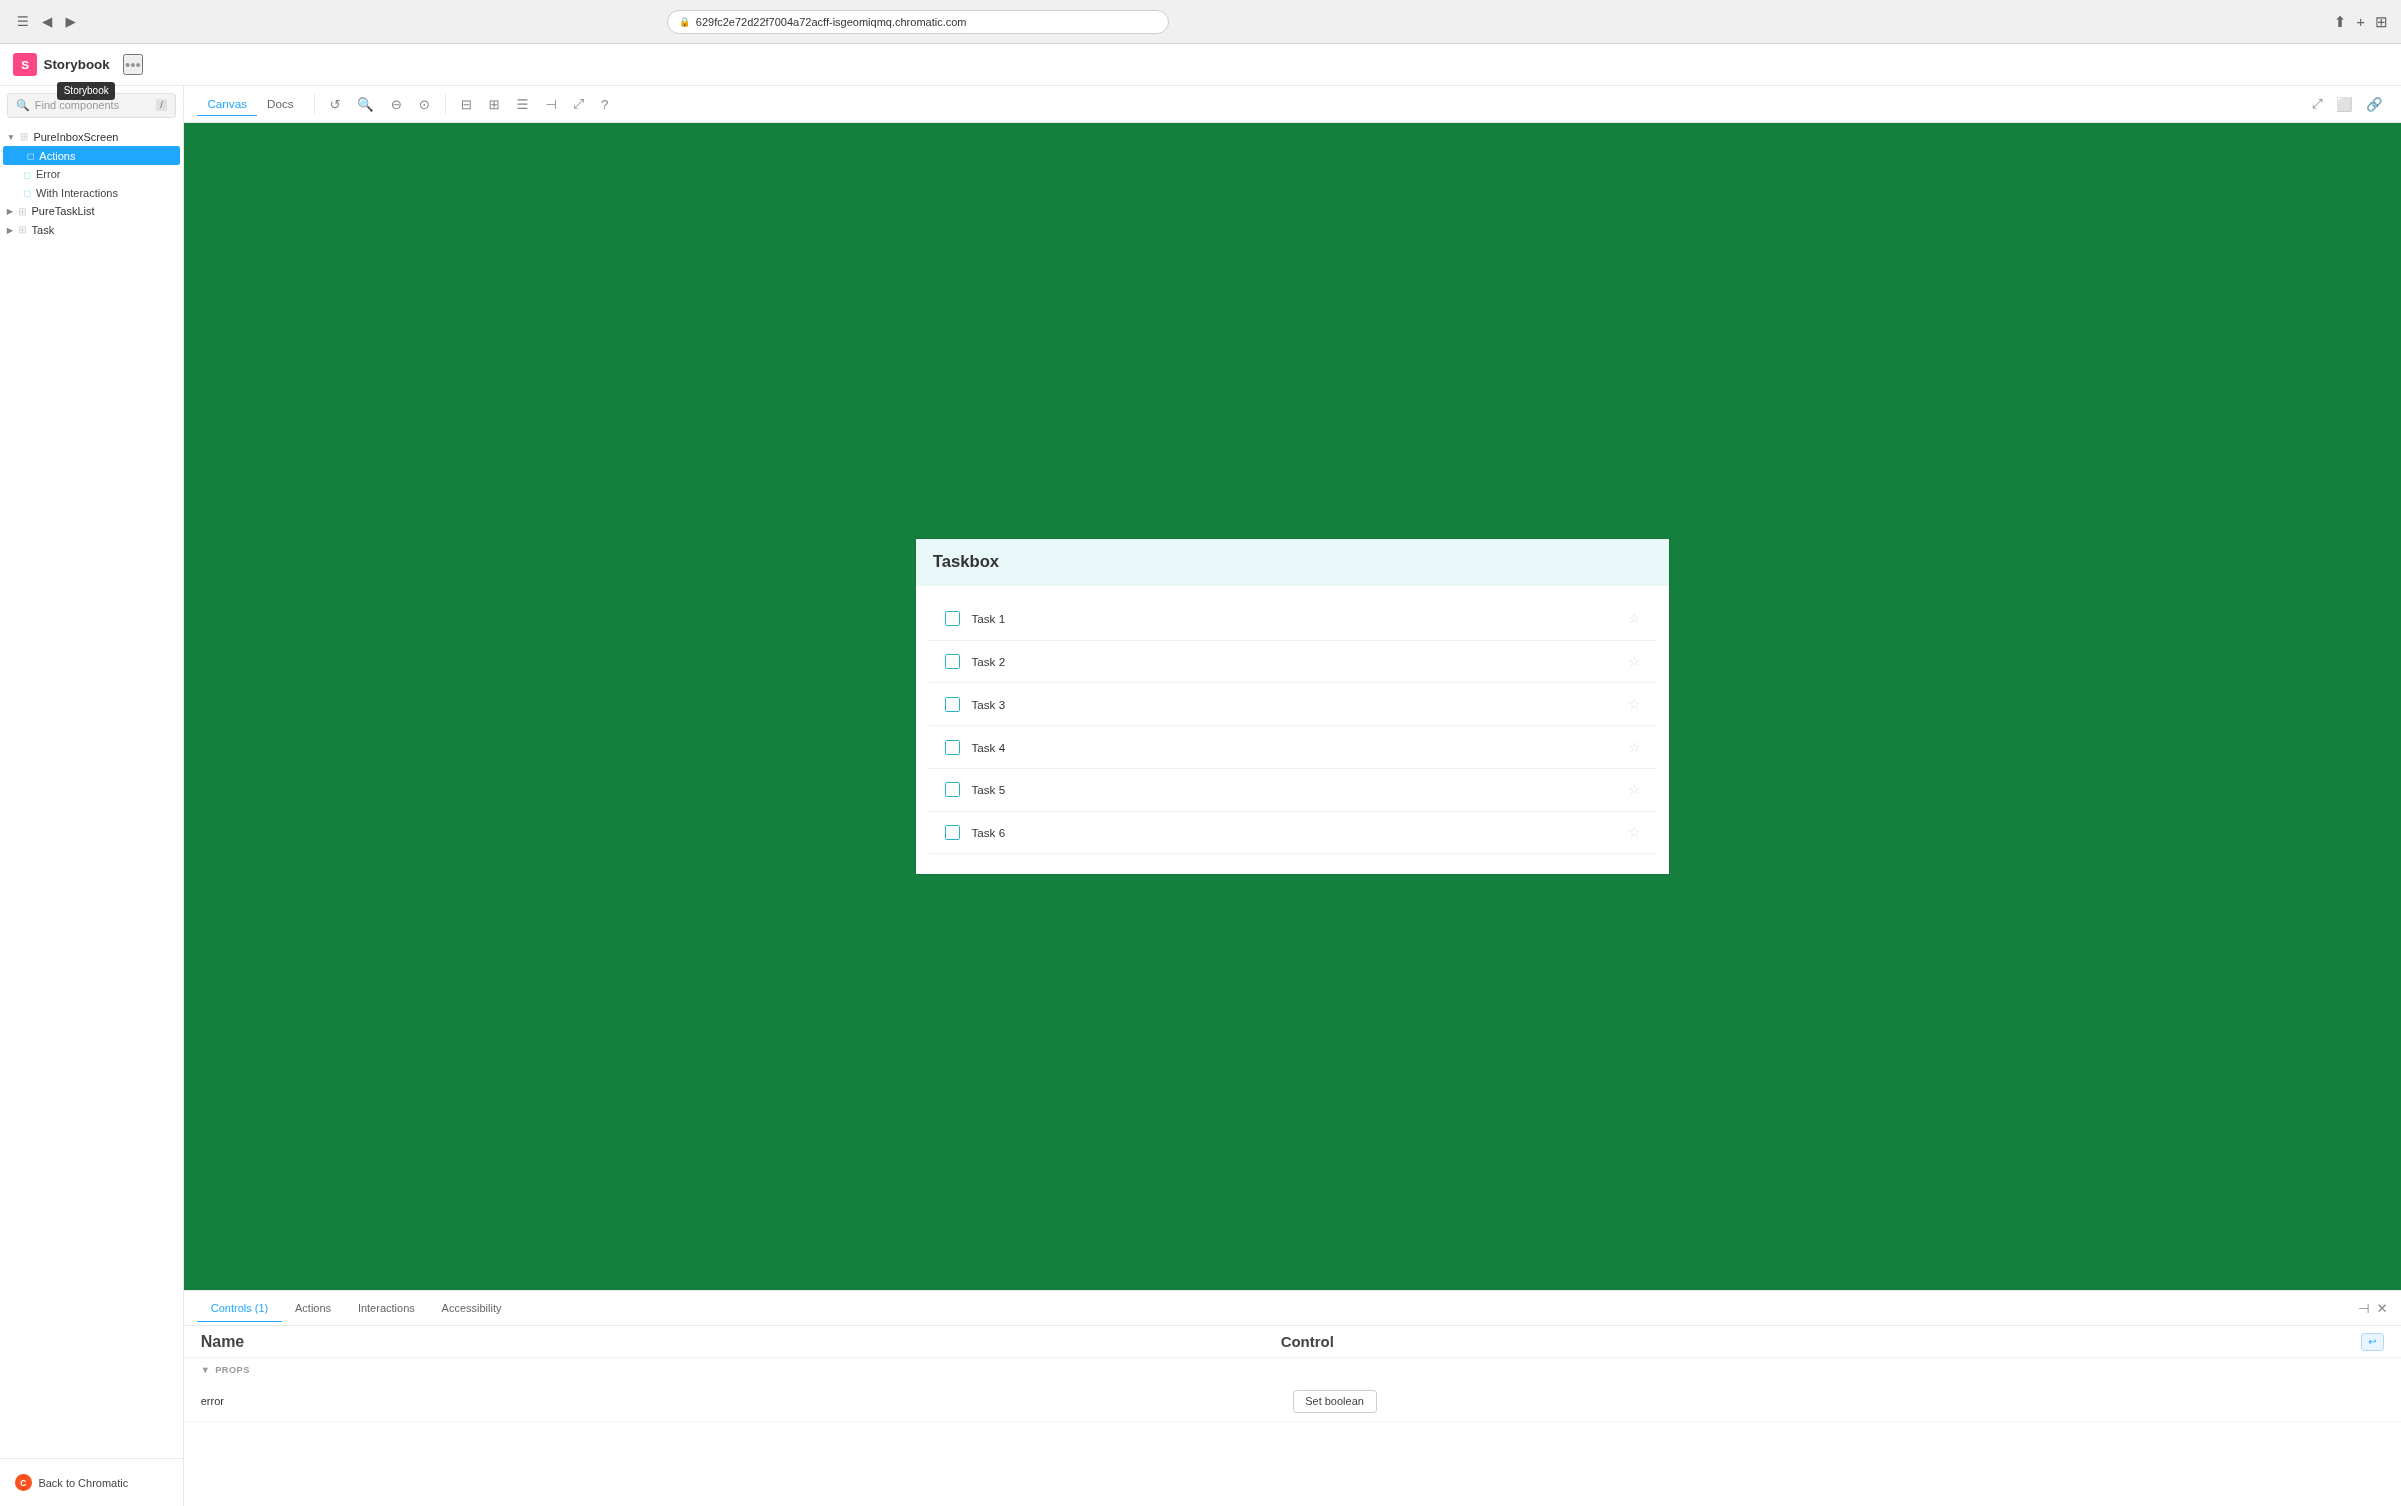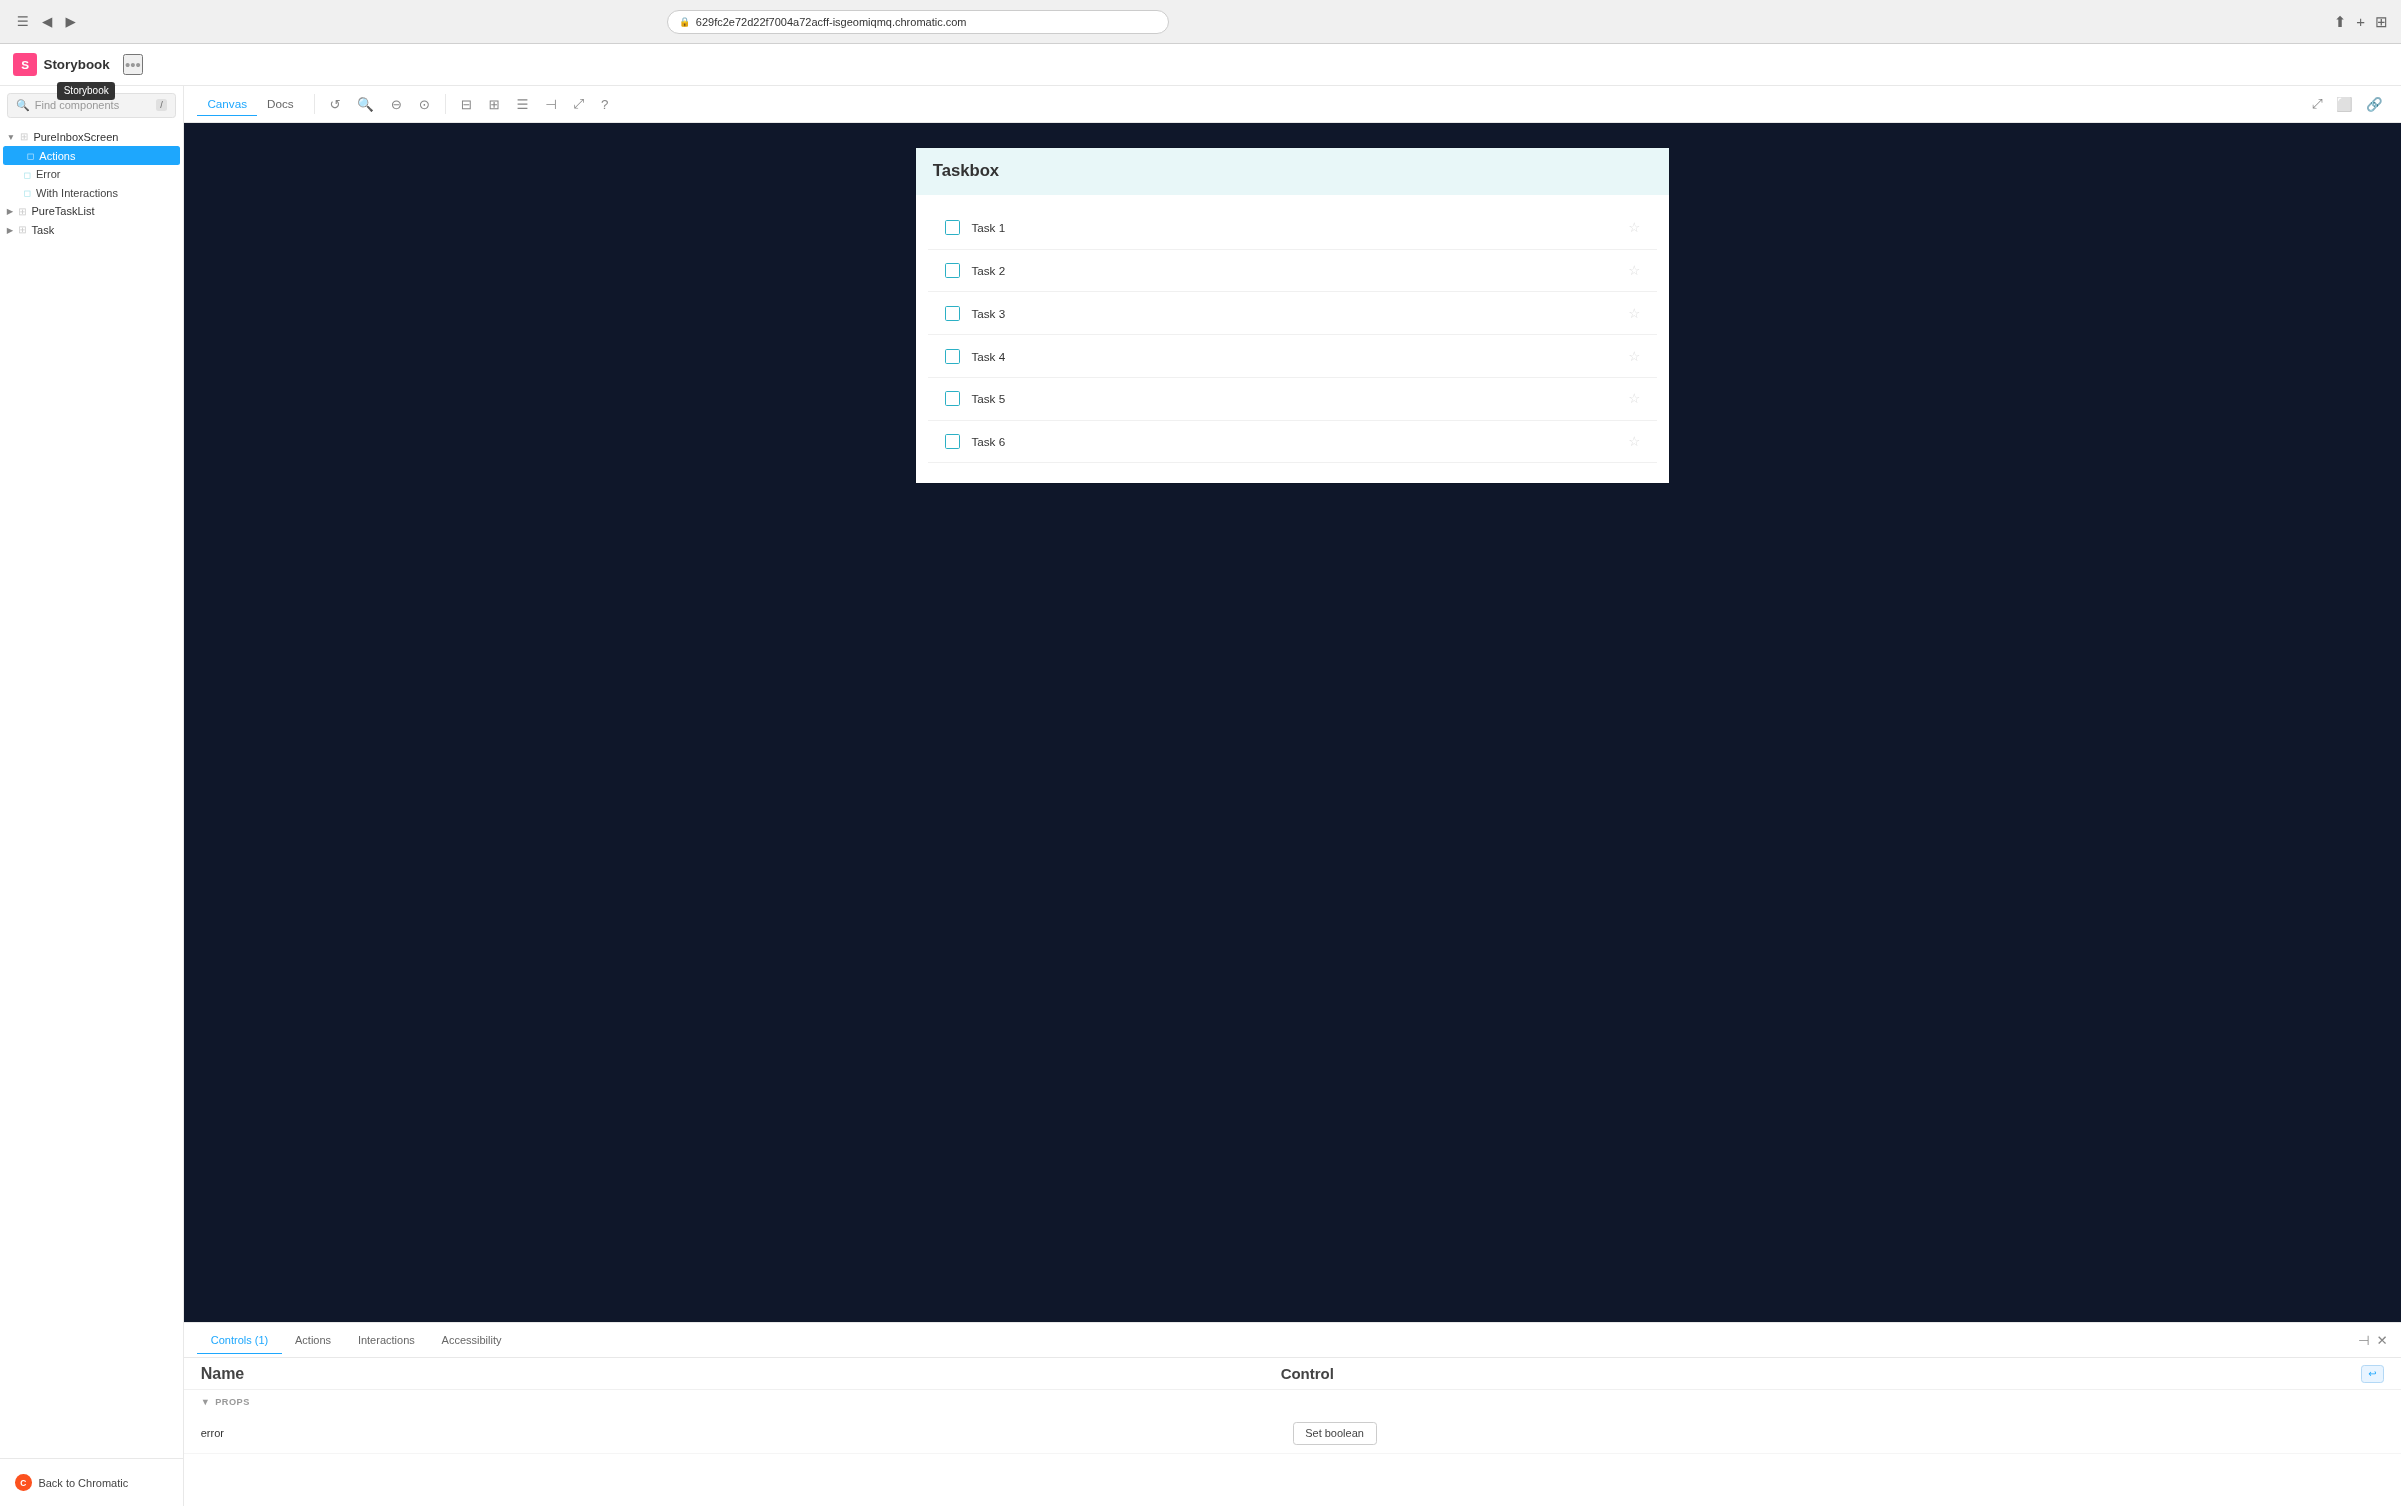--- a/index.html
+++ b/index.html
@@ -167,25 +167,25 @@
     .toolbar-icon-btn {
       background: none; border: none; cursor: pointer;
       color: #888; font-size: 13.4px; padding: 3.3px 5px;
       border-radius: 2.5px;
     }
     .toolbar-right { margin-left: auto; display: flex; gap: 3.3px; }
 
     
     .canvas-area {
       flex: 1;
-      background: #0f172a;
+      background: #15803d;
       overflow: hidden;
       position: relative;
       display: flex;
-      align-items: flex-start;
+      align-items: center;
       justify-content: center;
       padding: 25px;
     }
     .story-frame {
       background: #fff;
       width: 100%;
       max-width: 753px;
       min-height: 335px;
       box-shadow: 0 0 0 0.8px rgba(0,0,0,0.1);
     }
@@ -206,21 +206,21 @@
     .task-checkbox {
       width: 15px; height: 15px;
       border: 1.7px solid #2bb0c5;
       border-radius: 1.7px;
       flex-shrink: 0;
     }
     .task-label { font-size: 11.7px; color: #333; flex: 1; }
     .task-star { color: #ddd; font-size: 13.4px; cursor: pointer; }
 
     
-    .bottom-panel { height: 184px; border-top: 0.8px solid #e8e8e8; display: flex; flex-direction: column; background: #fff; flex-shrink: 0; }
+    .bottom-panel { height: 216px; border-top: 0.8px solid #e8e8e8; display: flex; flex-direction: column; background: #fff; flex-shrink: 0; }
     .bottom-tabs {
       display: flex; align-items: center;
       border-bottom: 0.8px solid #e8e8e8;
       padding: 0 13.4px;
       height: 35px;
       flex-shrink: 0;
     }
     .bottom-tab {
       padding: 6.7px 13.4px;
       font-size: 11px;

